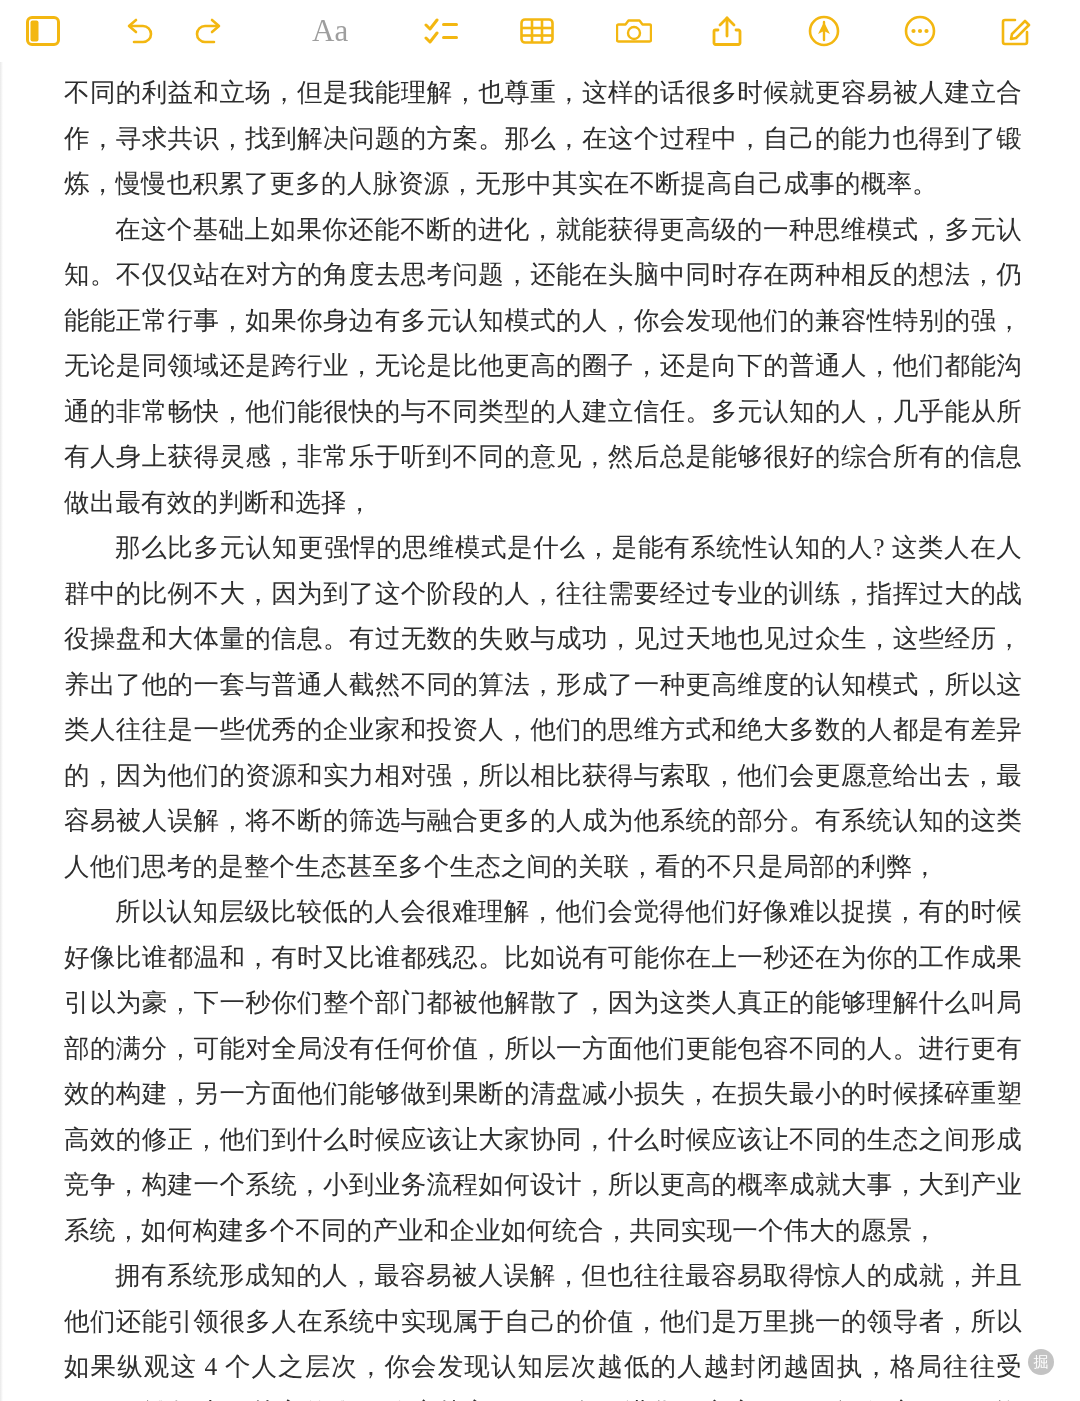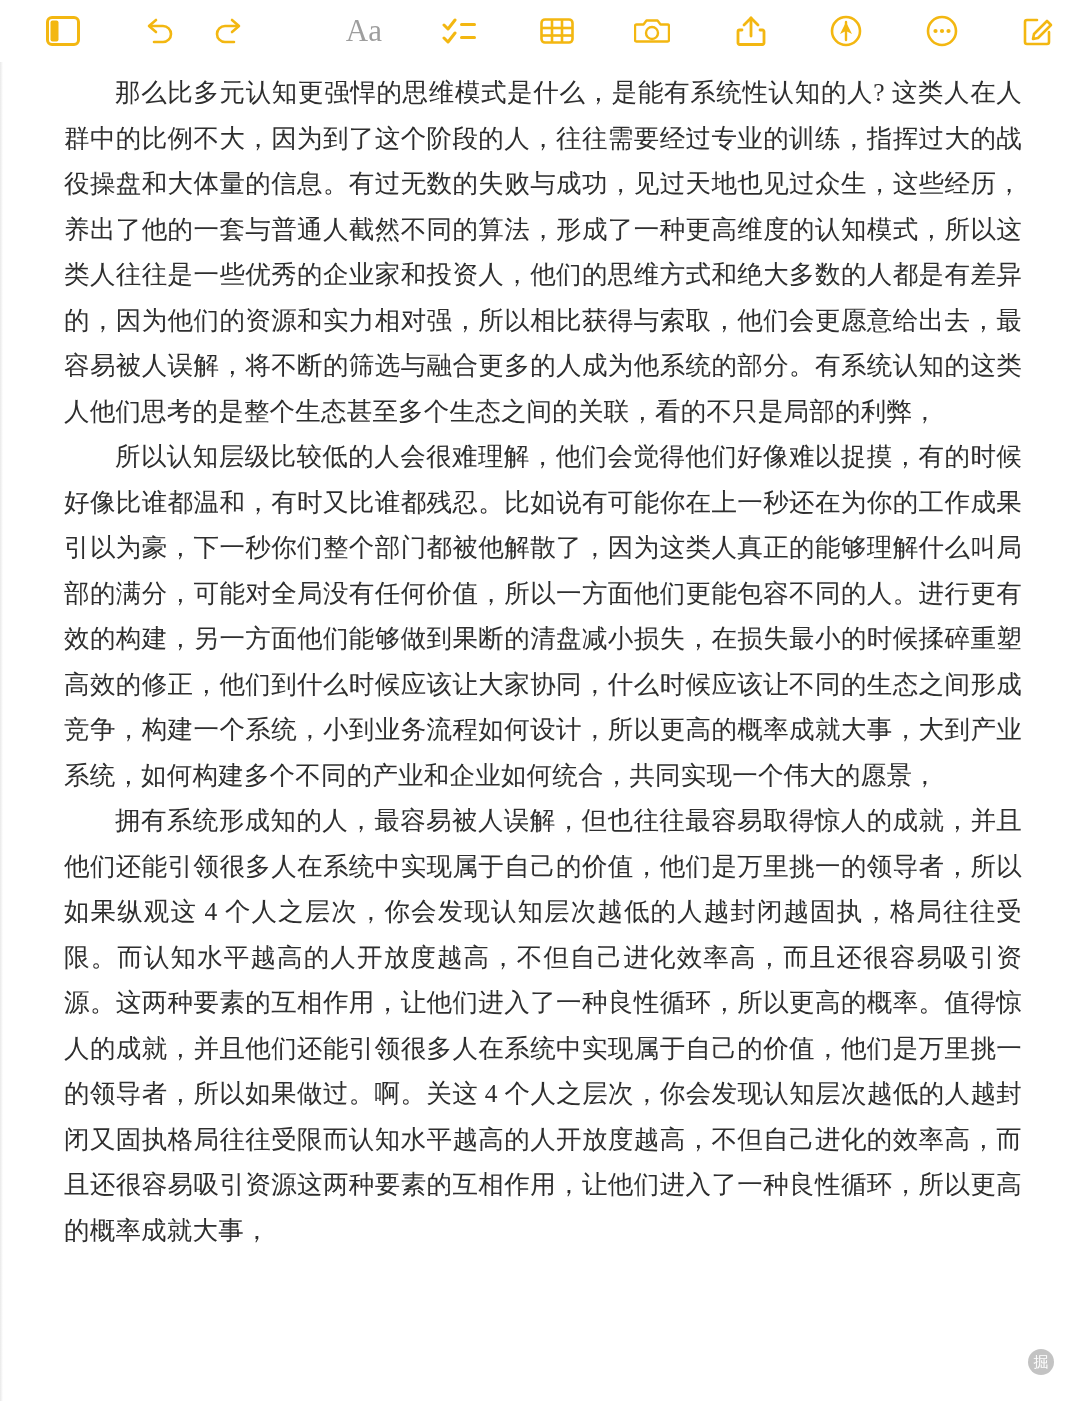--- a/index.html
+++ b/index.html
@@ -23,21 +23,21 @@
     background: #ffffff;
     box-sizing: border-box;
     padding: 0 26px;
     position: relative;
   }
   .tb-btn {
     width: 54px;
     height: 54px;
     display: flex;
     align-items: center;
-    justify-content: flex-end;
+    justify-content: flex-start;
     cursor: pointer;
     user-select: none;
   }
   .tb-spacer-sm { width: 16px; }
   .tb-spacer-md { width: 42px; }
   .tb-spacer-lg { width: 66px; }
   .tb-flex { flex: 1 1 auto; }
 
   svg { display: block; }
 
@@ -233,20 +233,22 @@
       </svg>
     </span>
   </div>
 
 </div>
 
 <div class="page">
   <div class="edge"></div>
 
   <div class="doc">
+    <p class="para">不同的利益和立场，但是我能理解，也尊重，这样的话很多时候就更容易被人建立合作，寻求共识，找到解决问题的方案。那么，在这个过程中，自己的能力也得到了锻炼，慢慢也积累了更多的人脉资源，无形中其实在不断提高自己成事的概率。</p>
+    <p class="para indent">在这个基础上如果你还能不断的进化，就能获得更高级的一种思维模式，多元认知。不仅仅站在对方的角度去思考问题，还能在头脑中同时存在两种相反的想法，仍能能正常行事，如果你身边有多元认知模式的人，你会发现他们的兼容性特别的强，无论是同领域还是跨行业，无论是比他更高的圈子，还是向下的普通人，他们都能沟通的非常畅快，他们能很快的与不同类型的人建立信任。多元认知的人，几乎能从所有人身上获得灵感，非常乐于听到不同的意见，然后总是能够很好的综合所有的信息做出最有效的判断和选择，</p>
     <p class="para indent">那么比多元认知更强悍的思维模式是什么，是能有系统性认知的人? 这类人在人群中的比例不大，因为到了这个阶段的人，往往需要经过专业的训练，指挥过大的战役操盘和大体量的信息。有过无数的失败与成功，见过天地也见过众生，这些经历，养出了他的一套与普通人截然不同的算法，形成了一种更高维度的认知模式，所以这类人往往是一些优秀的企业家和投资人，他们的思维方式和绝大多数的人都是有差异的，因为他们的资源和实力相对强，所以相比获得与索取，他们会更愿意给出去，最容易被人误解，将不断的筛选与融合更多的人成为他系统的部分。有系统认知的这类人他们思考的是整个生态甚至多个生态之间的关联，看的不只是局部的利弊，</p>
     <p class="para indent">所以认知层级比较低的人会很难理解，他们会觉得他们好像难以捉摸，有的时候好像比谁都温和，有时又比谁都残忍。比如说有可能你在上一秒还在为你的工作成果引以为豪，下一秒你们整个部门都被他解散了，因为这类人真正的能够理解什么叫局部的满分，可能对全局没有任何价值，所以一方面他们更能包容不同的人。进行更有效的构建，另一方面他们能够做到果断的清盘减小损失，在损失最小的时候揉碎重塑高效的修正，他们到什么时候应该让大家协同，什么时候应该让不同的生态之间形成竞争，构建一个系统，小到业务流程如何设计，所以更高的概率成就大事，大到产业系统，如何构建多个不同的产业和企业如何统合，共同实现一个伟大的愿景，</p>
     <p class="para indent">拥有系统形成知的人，最容易被人误解，但也往往最容易取得惊人的成就，并且他们还能引领很多人在系统中实现属于自己的价值，他们是万里挑一的领导者，所以如果纵观这 4 个人之层次，你会发现认知层次越低的人越封闭越固执，格局往往受限。而认知水平越高的人开放度越高，不但自己进化效率高，而且还很容易吸引资源。这两种要素的互相作用，让他们进入了一种良性循环，所以更高的概率。值得惊人的成就，并且他们还能引领很多人在系统中实现属于自己的价值，他们是万里挑一的领导者，所以如果做过。啊。关这 4 个人之层次，你会发现认知层次越低的人越封闭又固执格局往往受限而认知水平越高的人开放度越高，不但自己进化的效率高，而且还很容易吸引资源这两种要素的互相作用，让他们进入了一种良性循环，所以更高的概率成就大事，</p>
   </div>
 
   <div class="watermark">
     <span class="wm-logo">掘</span>
   </div>
 </div>
 

